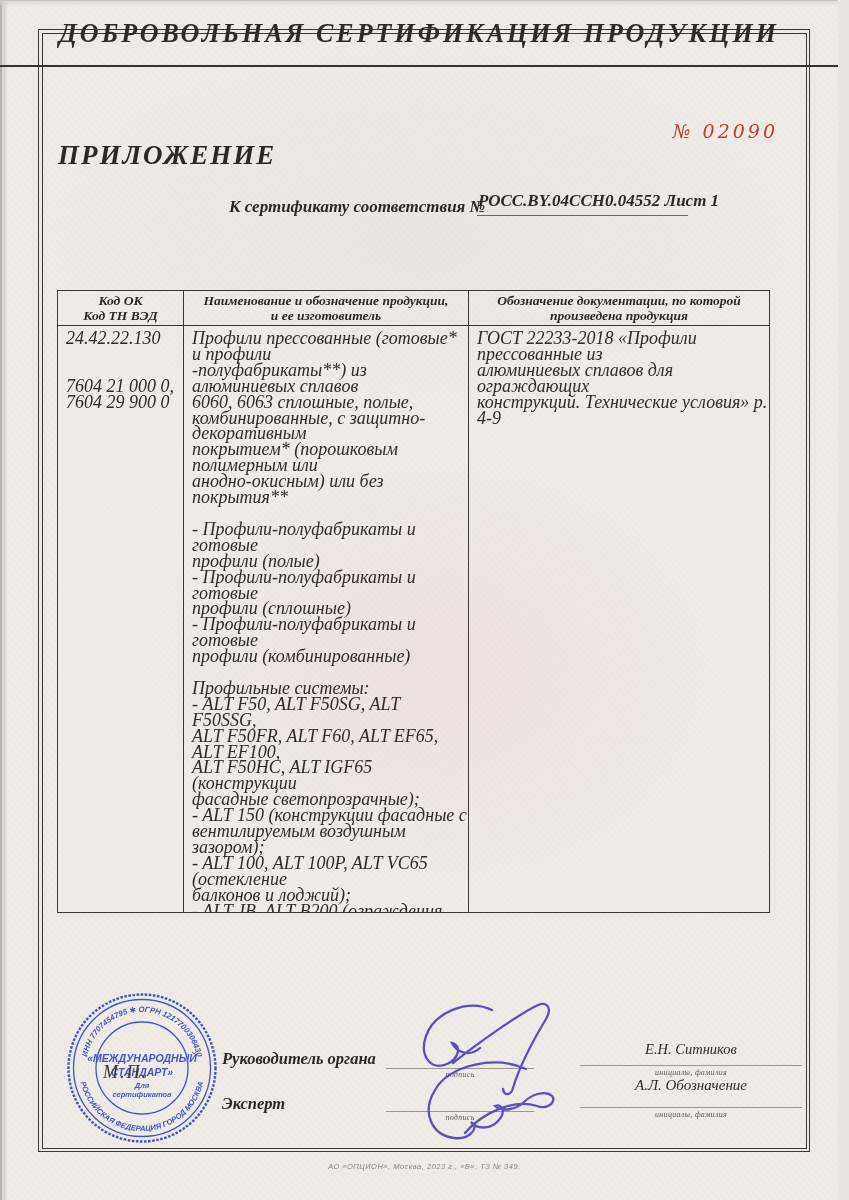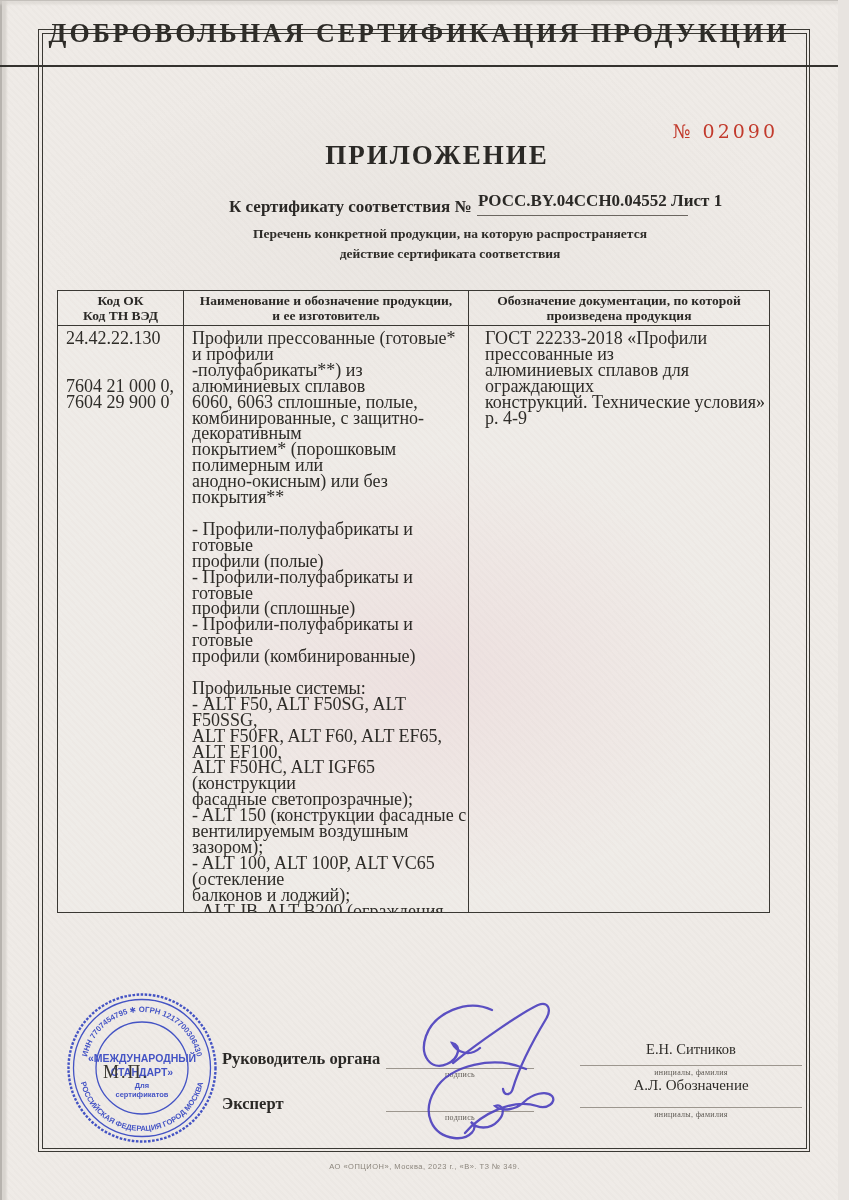--- a/index.html
+++ b/index.html
@@ -6,20 +6,21 @@
   body{width:849px;height:1200px;overflow:hidden;background:#e8e4e0;}
   .page{
     position:relative;width:838px;height:1200px;
     font-family:"Liberation Serif","DejaVu Serif",serif;
     color:#2c2a27;
     background:
       radial-gradient(ellipse 420px 320px at 52% 56%, rgba(228,188,196,.25), rgba(228,188,196,0) 70%),
       radial-gradient(ellipse 500px 260px at 50% 20%, rgba(210,205,200,.18), rgba(210,205,200,0) 75%),
       repeating-linear-gradient(47deg, rgba(120,110,100,.022) 0 2px, rgba(255,255,255,.02) 2px 5px),
       #efebe7;
+    font-style: italic;
   }
   .page::before{ 
     content:"";position:absolute;left:0;top:0;width:8px;height:100%;
     background:linear-gradient(90deg,#b7b3ae 0 2px,#d8d4cf 2px 5px,rgba(216,212,207,0) 8px);
   }
   .page::after{
     content:"";position:absolute;left:0;top:0;width:100%;height:6px;
     background:linear-gradient(180deg,#c4c0bb 0 1px,rgba(216,212,207,.6) 1px 3px,rgba(216,212,207,0) 6px);
   }
   .frame{position:absolute;left:38px;top:29px;width:770px;height:1121px;border:1.5px solid #3a3833;}
@@ -32,21 +33,21 @@
   .header-title{
     font-weight:bold;font-size:26px;letter-spacing:3px;color:#2e2c28;
     transform:scaleY(1.08);
   }
   .form-number{
     position:absolute;top:120px;right:60px;
     font-size:19px;letter-spacing:3px;color:#c23a2c;
     font-family:"DejaVu Serif","Liberation Serif",serif;
   }
   .appendix-title{
-    position:absolute;top:140px;left:52px;width:770px;text-align:center;
+    position:absolute;top:140px;left:58px;width:770px;
     font-size:27px;font-weight:bold;letter-spacing:2px;color:#2b2926;
   }
   .cert-label{
     position:absolute;left:229px;top:197px;
     font-size:17px;font-weight:bold;color:#2b2926;
   }
   .cert-num-wrap{
     position:absolute;left:477px;top:188px;width:211px;height:27px;
     border-bottom:1.5px solid #6b6660;
   }
@@ -69,21 +70,21 @@
     border-right:1.5px solid #3a3833;border-bottom:1.5px solid #3a3833;
     display:flex;align-items:center;justify-content:center;text-align:center;
     font-size:13.5px;font-weight:bold;line-height:15.5px;white-space:pre-line;color:#2b2926;
   }
   .th:nth-child(3){border-right:none;}
   .td{
     border-right:1.5px solid #3a3833;
     padding:5px 0 0 8px;font-size:18px;line-height:15.9px;
     white-space:pre-line;color:#2e2c28;overflow:hidden;
   }
-  .td-docs{border-right:none;margin-left:8px;}
+  .td-docs{border-right:none;}
   
   .role-label{position:absolute;font-size:16.5px;font-weight:bold;color:#2b2926;}
   .role-1{left:222px;top:1049px;}
   .role-2{left:222px;top:1094px;}
   .sig-line{position:absolute;border-top:1px solid #9c968e;}
   .sig-line-1{left:386px;top:1068px;width:148px;}
   .sig-line-2{left:386px;top:1111px;width:148px;}
   .name-line-1{left:580px;top:1065px;width:222px;}
   .name-line-2{left:580px;top:1107px;width:222px;}
   .sig-caption{position:absolute;font-size:8px;color:#5d5953;text-align:center;letter-spacing:.3px;}
@@ -120,22 +121,20 @@
 
   <div class="form-number">№ 02090</div>
 
   <div class="appendix-title">ПРИЛОЖЕНИЕ</div>
 
   <div class="cert-label">К сертификату соответствия №</div>
   <div class="cert-num-wrap">
     <span class="cert-number">РОСС.BY.04ССН0.04552 Лист 1</span>
   </div>
 
-  <div class="subtitle">Перечень конкретной продукции, на которую распространяется
-действие сертификата соответствия</div>
 
   <div class="products-table">
     <div class="th">Код ОК
 Код ТН ВЭД</div>
     <div class="th">Наименование и обозначение продукции,
 и ее изготовитель</div>
     <div class="th">Обозначение документации, по которой
 произведена продукция</div>
     <div class="td td-codes">24.42.22.130
 

